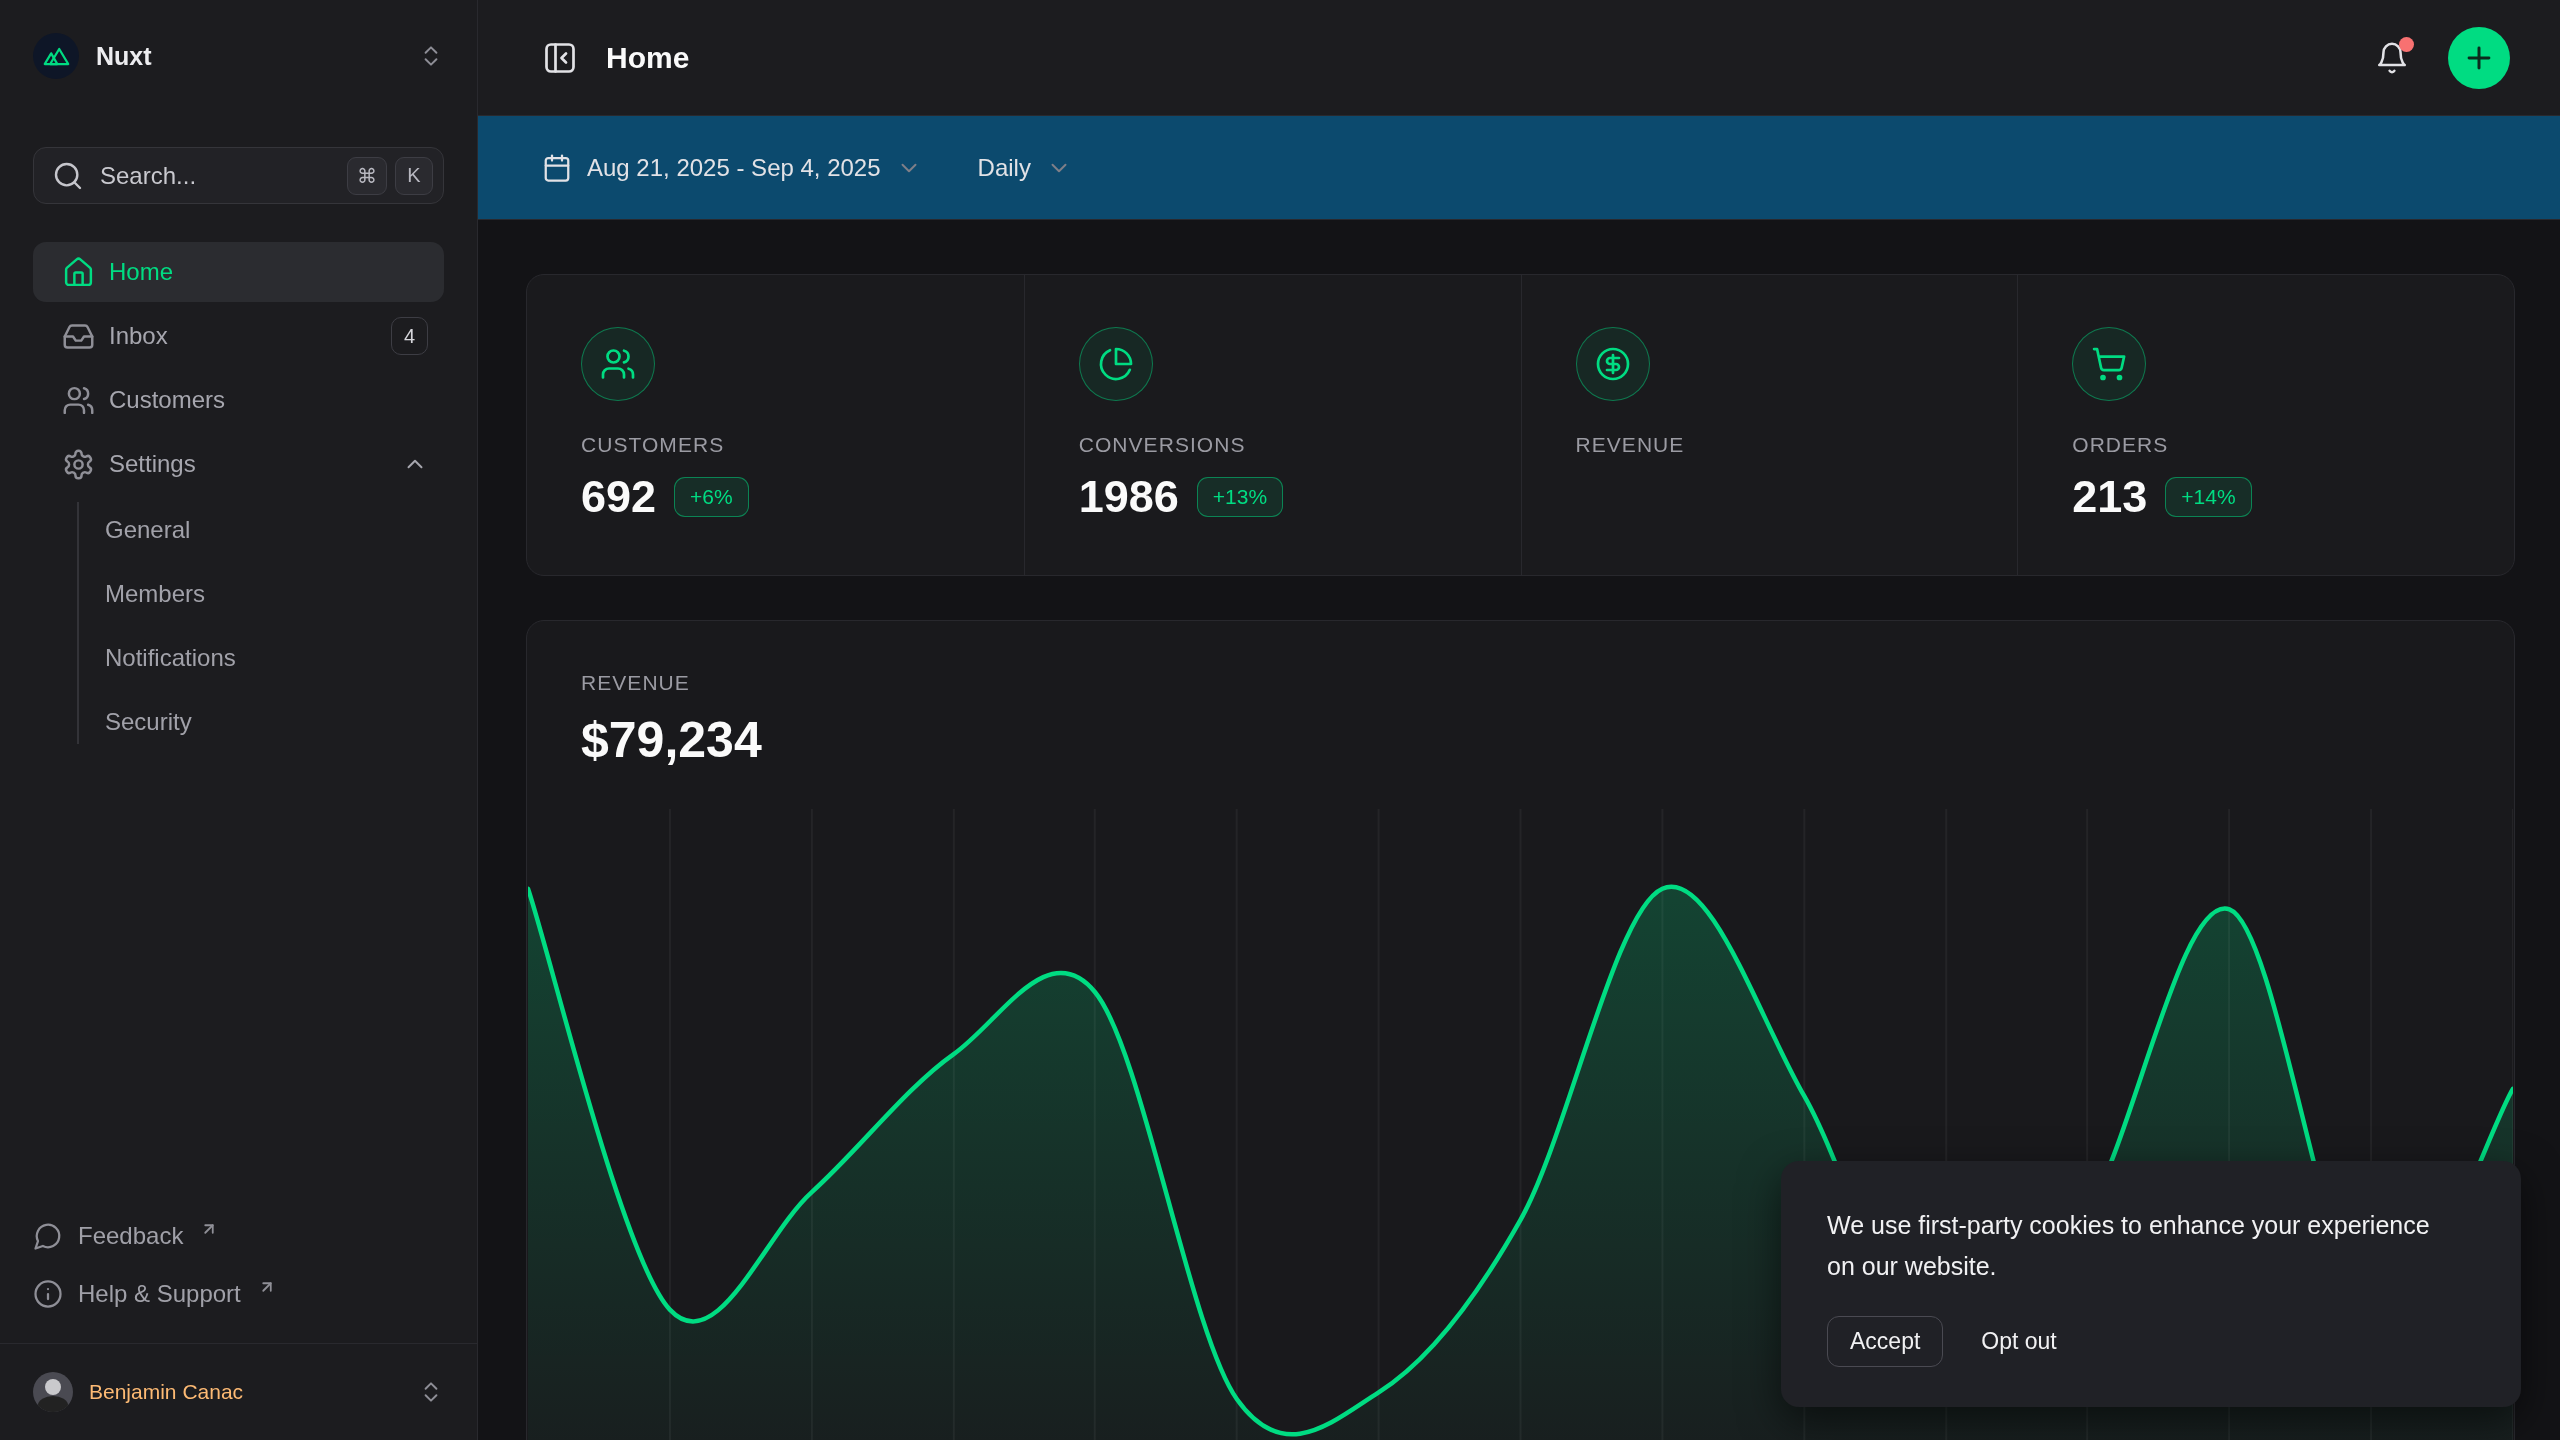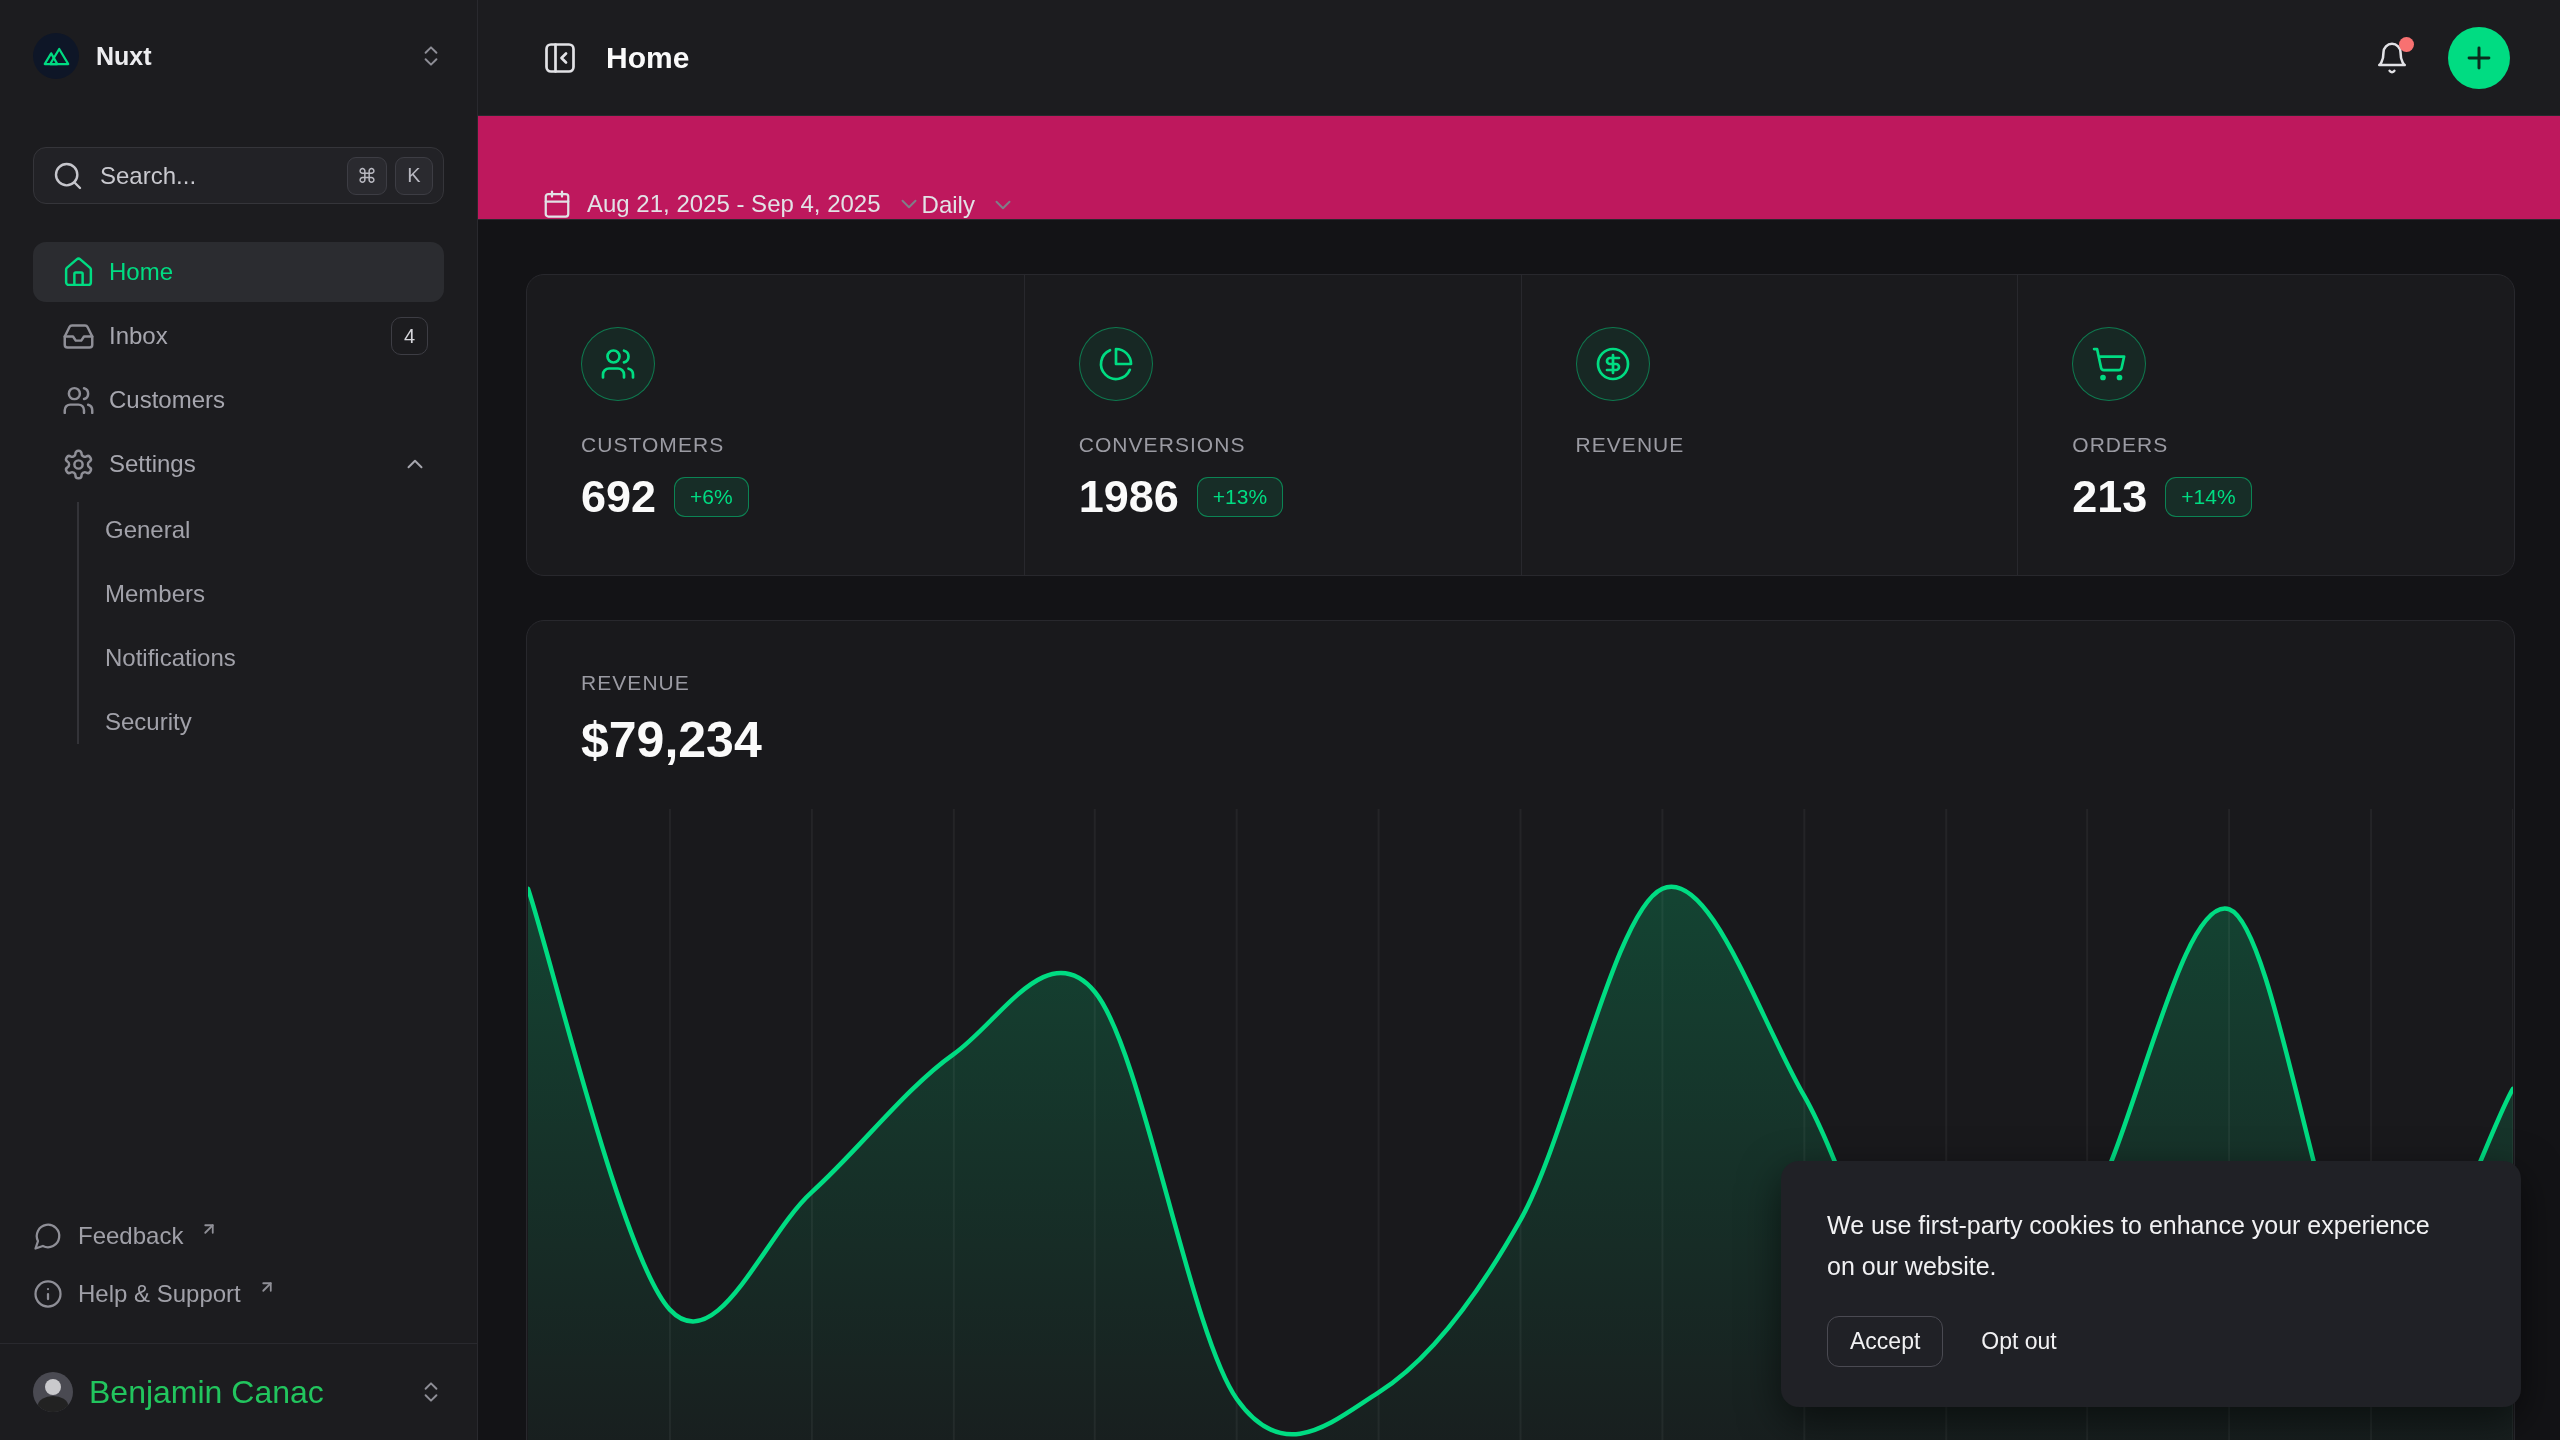--- a/index.html
+++ b/index.html
@@ -39,36 +39,36 @@
 
   .sb-bottom { margin-top:auto; }
   .sb-links { padding:0 33px 20px; }
   .sb-link { display:flex; align-items:center; height:58px; gap:15px; color:#a0a0a8; font-size:24px; cursor:pointer; }
   .sb-link .nico { color:#8f8f97; }
   .ext { color:#8f8f97; margin-left:2px; transform:translateY(-7px); }
   .userrow { border-top:1px solid #29292e; height:97px; display:flex; align-items:center; gap:16px; padding:0 33px; cursor:pointer; }
   .avatar { width:40px; height:40px; border-radius:50%; overflow:hidden; background:#4a4a52; position:relative; }
   .avatar::before { content:""; position:absolute; top:7px; left:12px; width:16px; height:16px; border-radius:50%; background:#c9c9cc; }
   .avatar::after { content:""; position:absolute; top:24px; left:5px; width:30px; height:18px; border-radius:50% 50% 0 0; background:#222; }
-  .username { font-size:32px; color:#22c55e; font-weight:500; flex:1; }
+  .username { font-size:21px; color:#fdba74; font-weight:500; flex:1; }
 
   
   .main { flex:1; display:flex; flex-direction:column; min-width:0; }
   .topbar { height:116px; background:#1c1c1f; border-bottom:1px solid #29292e; display:flex; align-items:center;
     padding:0 50px 0 64px; }
   .collapse-btn { color:#e2e2e6; cursor:pointer; background:none; border:none; display:flex; }
   .page-title { font-size:30px; font-weight:700; color:#fafafa; margin-left:28px; }
   .topbar-right { margin-left:auto; display:flex; align-items:center; gap:39px; }
   .bell-wrap { position:relative; color:#e2e2e6; cursor:pointer; }
   .bell-dot { position:absolute; top:-4px; right:-5px; width:15px; height:15px; border-radius:50%; background:#f87171; }
   .add-btn { width:62px; height:62px; border-radius:50%; background:#00dc82; border:none; color:#0b2b1d;
     display:flex; align-items:center; justify-content:center; cursor:pointer; }
 
-  .toolbar { height:104px; background:#be185d; border-bottom:1px solid #29292e; display:flex; align-items:flex-end;
-    padding:0 64px; }
+  .toolbar { height:104px; background:#0c4a6e; border-bottom:1px solid #29292e; display:flex; align-items:center;
+    padding:0 64px; gap:56px; }
   .tool-btn { display:flex; align-items:center; gap:15px; background:none; border:none; cursor:pointer;
     color:#e2e2e6; font-size:24px; }
   .tool-caret { color:#7f7f88; }
 
   .content { flex:1; background:#131316; padding:54px 45px 0 48px; overflow:hidden; }
 
   .stats-panel { display:grid; grid-template-columns:repeat(4,1fr); background:#1a1a1d; border:1.5px solid #28282d;
     border-radius:18px; height:302px; overflow:hidden; }
   .stat-cell { padding:52px 30px 0 54px; }
   .stat-cell + .stat-cell { border-left:1.5px solid #28282d; }

